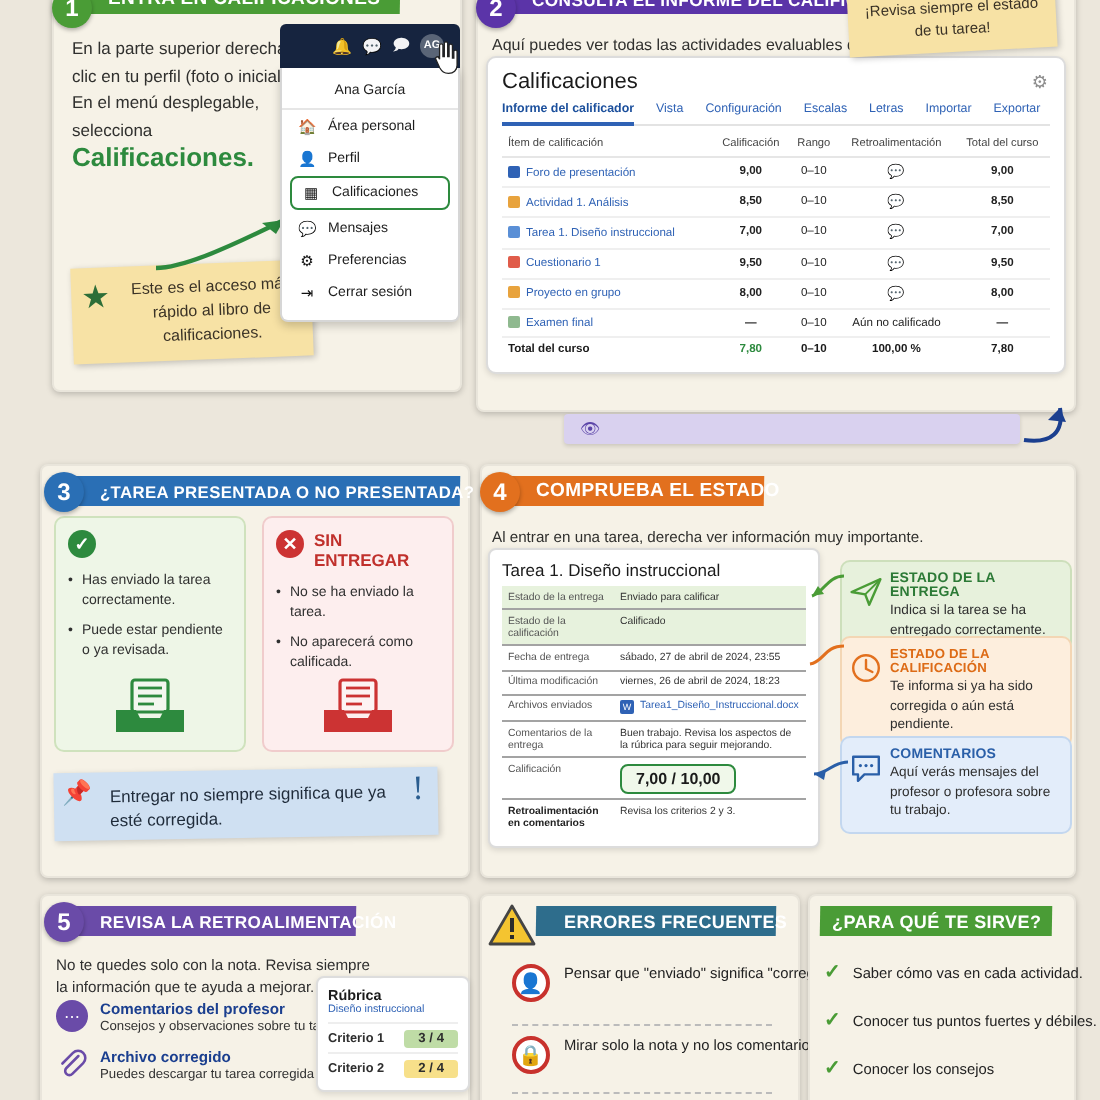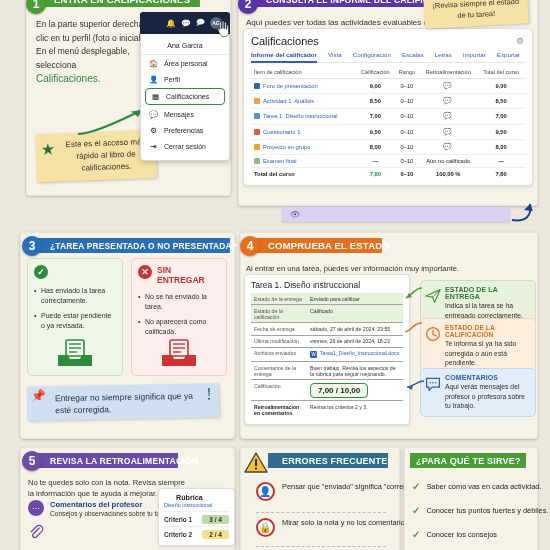--- a/index.html
+++ b/index.html
@@ -42,21 +42,21 @@
     white-space:nowrap;
     z-index:3;
     transform:skewX(-1deg);
   }
   .banner span{transform:skewX(1deg);}
 
   
   #s1{left:26px;top:-6px;width:205px;height:202px;}
   .s1txt{position:absolute;left:36px;top:18px;width:130px;
     font-size:8.5px;line-height:13.5px;color:#30302e;}
-  .s1txt b{color:#2d8a3e;font-size:10px;font-weight:normal;text-align:center;}
+  .s1txt b{color:#2d8a3e;font-size:13px;font-weight:bold;text-align:center;}
 
   
   .umenu{position:absolute;left:140px;top:12px;width:90px;z-index:5;}
   .utop{background:#16243f;border-radius:3px 3px 0 0;height:22px;
     display:flex;align-items:center;justify-content:flex-end;gap:5px;padding-right:8px;}
   .utop .ic{color:#fff;font-size:8px;opacity:.95;}
   .uav{width:12px;height:12px;border-radius:50%;background:#5a6577;color:#fff;
     font-size:5.5px;display:flex;align-items:center;justify-content:center;font-weight:bold;}
   .udrop{background:#fff;border:1px solid #d6d6d6;border-top:none;border-radius:0 0 4px 4px;
     box-shadow:0 2px 5px rgba(0,0,0,.2);padding:4px 0 6px;}
@@ -157,21 +157,21 @@
   .s5sub{position:absolute;left:28px;top:477px;width:160px;font-size:7.6px;line-height:11px;}
   .fbrow{position:absolute;left:28px;display:flex;gap:6px;}
   #fb1{top:500px;}
   #fb2{top:524px;}
   .fbic{width:16px;height:16px;border-radius:50%;background:#6a4ba8;color:#fff;
     display:flex;align-items:center;justify-content:center;font-size:8px;flex:none;}
   .fbt{font-size:7.6px;font-weight:bold;color:#1b3f8f;}
   .fbd{font-size:6.6px;color:#333;line-height:9px;}
   .rubric{position:absolute;left:158px;top:488px;width:77px;background:#fff;
     border:1px solid #ddd;border-radius:4px;box-shadow:0 1px 3px rgba(0,0,0,.12);padding:4px 5px;}
-  .rh{font-size:7.2px;font-weight:bold;color:#1b1b1b;margin-left:12px;}
+  .rh{font-size:7.2px;font-weight:bold;color:#1b1b1b;}
   .rs{font-size:5.4px;color:#2f62b5;margin-bottom:3px;}
   .rrow{display:flex;justify-content:space-between;align-items:center;
     border-top:1px solid #eee;padding:2.5px 0;font-size:6.4px;font-weight:bold;}
   .rsc{padding:1px 7px;border-radius:2px;font-size:6.6px;font-weight:bold;}
 
   
   #s6{left:240px;top:447px;width:160px;height:110px;}
   .warn{position:absolute;left:244px;top:452px;width:24px;height:22px;z-index:5;}
   .errrow{position:absolute;left:256px;display:flex;gap:7px;align-items:flex-start;}
   .errico{width:19px;height:19px;border-radius:50%;border:2px solid #c8322d;
@@ -389,21 +389,21 @@
   <span class="pin">📌</span>
   <span>Entregar no siempre significa que ya esté corregida.</span>
   <span style="position:absolute;right:7px;top:5px;font-size:17px;color:#2a5d8f;font-family:'Liberation Serif',serif;">!</span>
 </div>
 
 <div class="panel" id="s4"></div>
 <div class="stepnum" style="left:240px;top:236px;background:#e2701e;">4</div>
 <div class="banner" style="left:254px;top:238px;width:128px;background:#e2701e;">
   <span>COMPRUEBA EL ESTADO</span>
 </div>
-<div class="s4sub">Al entrar en una tarea, puedes ver información muy importante.</div>
+<div class="s4sub">Al entrar en una tarea, derecha ver información muy importante.</div>
 
 <div class="taskcard">
   <div class="tc-h">Tarea 1. Diseño instruccional</div>
   <table class="tt">
       <tbody id="tt-body">
         <tr class="hi">
           <td class="lbl">Estado de la entrega</td>
           <td>Enviado para calificar</td>
         </tr>
         <tr class="hi">
@@ -487,20 +487,24 @@
   <div class="fbic">⋯</div>
   <div>
     <div class="fbt">Comentarios del profesor</div>
     <div class="fbd">Consejos y observaciones sobre tu tarea.</div>
   </div>
 </div>
 <div class="fbrow" id="fb2">
   <svg width="16" height="16" viewBox="0 0 20 20" style="flex:none">
     <path d="M14 5 L6.5 12.5 a2.6 2.6 0 0 0 3.7 3.7 L17 9.5 a4.5 4.5 0 0 0-6.4-6.4 L4 9.7" fill="none" stroke="#6a4ba8" stroke-width="1.6" stroke-linecap="round"></path>
   </svg>
+  <div>
+    <div class="fbt">Archivo corregido</div>
+    <div class="fbd">Puedes descargar tu tarea corregida</div>
+  </div>
 </div>
 
 <div class="rubric">
   <div class="rh">Rúbrica</div>
   <div class="rs">Diseño instruccional</div>
   <div id="rubric-rows">
       <div class="rrow">
         <span>Criterio 1</span>
         <span class="rsc" style="background:#bfdca6">3 / 4</span>
       </div>

